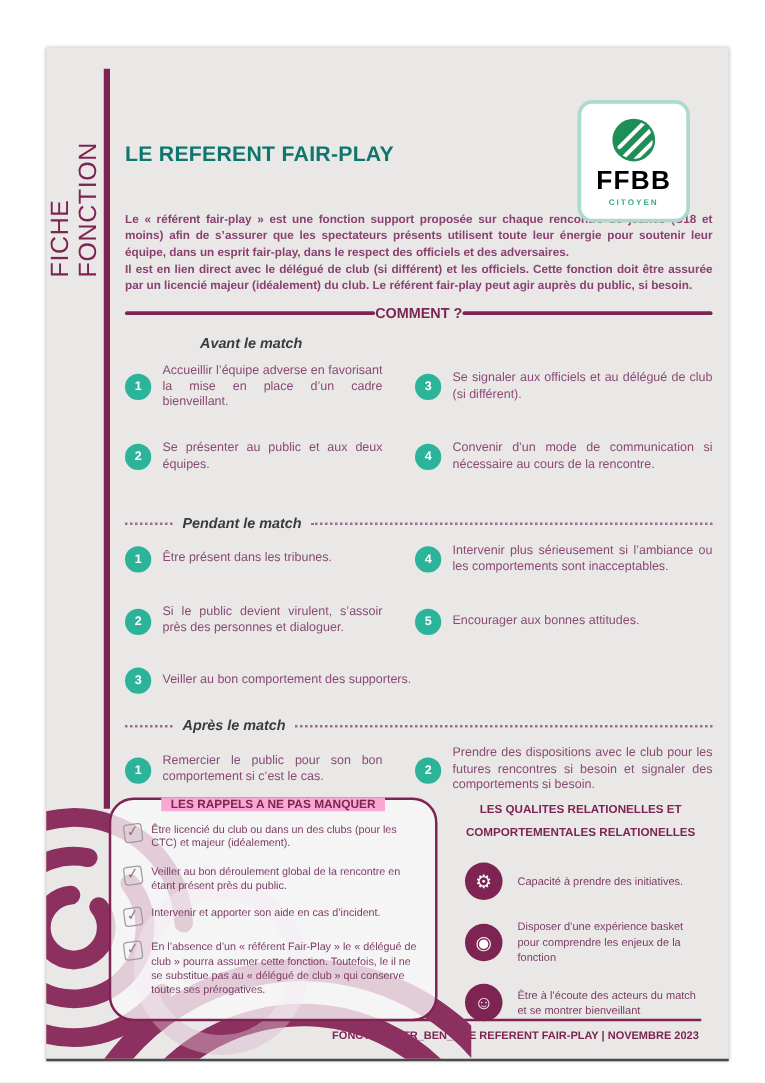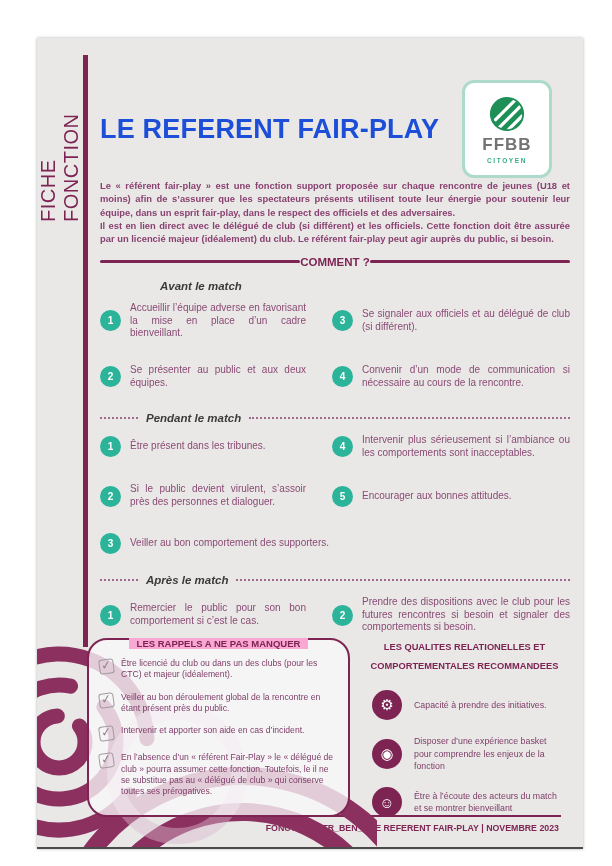--- a/index.html
+++ b/index.html
@@ -22,25 +22,25 @@
   }
   .vbar{position:absolute;left:46px;top:17px;width:5px;height:592px;background:#7d2453;}
 
   
   .logo{
     position:absolute;right:31px;top:42px;width:84px;height:92px;background:#ffffff;
     border:3px solid #aedacc;border-radius:12px;
     display:flex;flex-direction:column;align-items:center;justify-content:center;gap:2px;
     z-index:3;
   }
-  .logo-brand{font-size:17px;font-weight:bold;color:#737373;letter-spacing:1px;}
+  .logo-brand{font-size:21px;font-weight:bold;color:#000000;letter-spacing:1px;}
   .logo-tag{font-size:6.5px;font-weight:bold;color:#35ae85;letter-spacing:1.6px;}
 
   .content{position:absolute;left:63px;top:0;width:470px;}
-  .title{margin-top:76px;font-size:27px;font-weight:bold;color:#1d4ed8;letter-spacing:.2px;}
+  .title{margin-top:76px;font-size:17px;font-weight:bold;color:#0f766e;letter-spacing:.2px;}
   .intro{margin-top:34px;font-size:9.4px;font-weight:bold;color:#8a4070;
          text-align:justify;line-height:1.42;}
   .intro p{margin:0;}
 
   .comment-row{margin-top:10px;display:flex;align-items:center;}
   .rule{height:2.5px;background:#7d2453;border-radius:2px;flex:1;}
   .comment-label{font-size:11.5px;font-weight:bold;color:#7d2453;white-space:nowrap;}
 
   .sec-head-row{display:flex;align-items:center;gap:8px;}
   .sec-heading{font-size:11.5px;font-weight:bold;font-style:italic;color:#3a3a3a;white-space:nowrap;}
@@ -51,21 +51,21 @@
   .items-grid{display:grid;grid-template-columns:206px 1fr;column-gap:26px;row-gap:24px;margin-top:10px;}
   .item{display:flex;align-items:center;gap:9px;}
   .badge{width:21px;height:21px;min-width:21px;border-radius:50%;background:#2cb49b;color:#fff;
          font-size:10px;font-weight:bold;display:flex;align-items:center;justify-content:center;}
   .item p{margin:0;font-size:10px;color:#8a4a74;text-align:justify;line-height:1.28;}
   .full{grid-column:1 / -1;}
   .full p{text-align:left;}
 
   .mt12{margin-top:12px;}
   .mt20{margin-top:20px;}
-  .mt22{margin-top:22px;}
+  .mt22{margin-top:34px;}
 
   
   .bottom{position:absolute;left:50px;top:600px;width:478px;display:flex;gap:14px;z-index:2;}
   .rappels{width:263px;box-sizing:border-box;border:2px solid #7d2453;border-radius:20px;
            background:rgba(250,248,250,.78);padding:14px 10px 10px 10px;position:relative;min-height:158px;}
   .rappels-title{position:absolute;top:-7px;left:0;right:0;text-align:center;}
   .rappels-title span{background:#f9a8d4;padding:0 8px;font-size:9.5px;font-weight:bold;color:#7d2453;}
   .checklist{display:flex;flex-direction:column;gap:11px;margin-top:4px;}
   .check-item{display:flex;gap:7px;align-items:flex-start;}
   .checkbox{width:13px;height:13px;min-width:13px;border:1.6px solid #a29aa0;border-radius:3px;
@@ -226,21 +226,21 @@
         <div class="check-item">
           <span class="checkbox"></span>
           <p>En l’absence d’un « référent Fair-Play » le « délégué de club » pourra assumer cette fonction. Toutefois, le il ne se substitue pas au « délégué de club » qui conserve toutes ses prérogatives.</p>
         </div>
       </div>
     </div>
 
     <div class="qualites">
       <div class="q-title">
         <div>LES QUALITES RELATIONELLES ET</div>
-        <div>COMPORTEMENTALES RECOMMANDEES</div>
+        <div>COMPORTEMENTALES RELATIONELLES</div>
       </div>
       <div class="q-item">
         <div class="q-icon">⚙</div>
         <p>Capacité à prendre des initiatives.</p>
       </div>
       <div class="q-item">
         <div class="q-icon">◉</div>
         <p>Disposer d’une expérience basket pour comprendre les enjeux de la fonction</p>
       </div>
       <div class="q-item">

